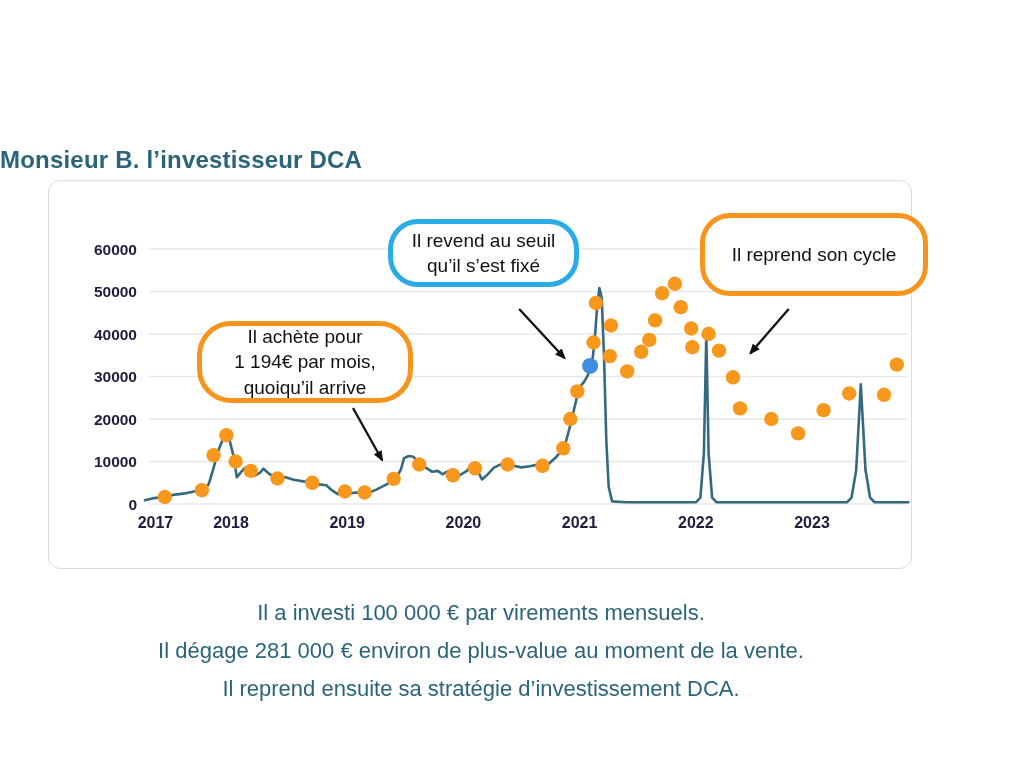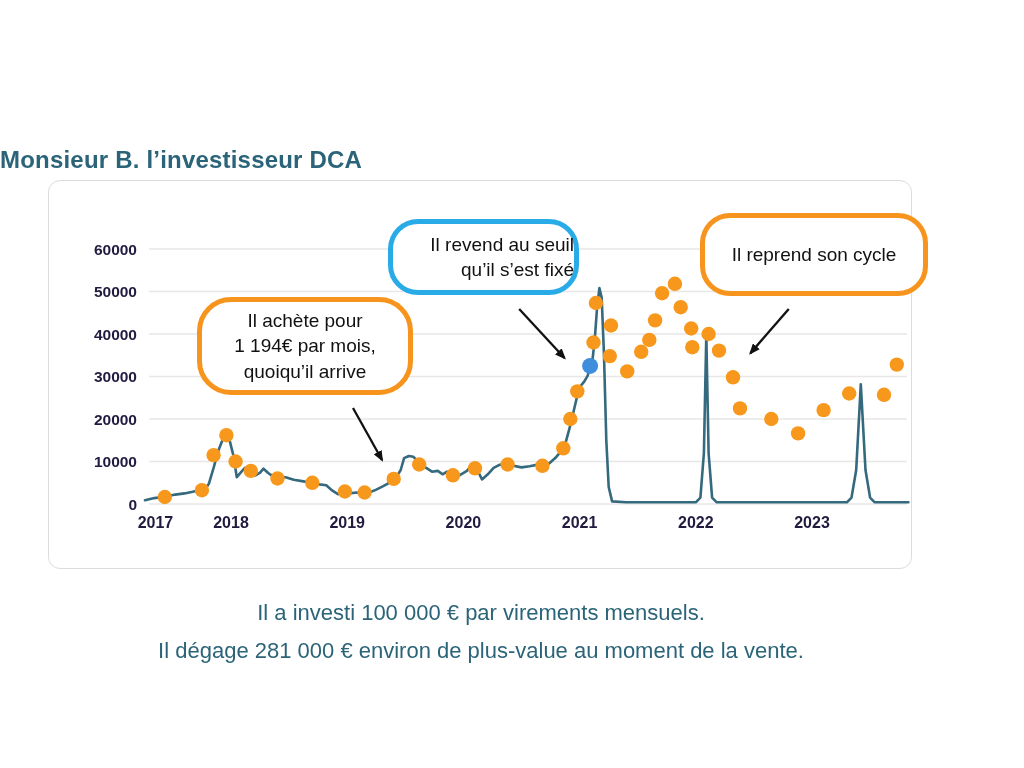--- a/index.html
+++ b/index.html
@@ -6,22 +6,22 @@
   .slide{position:relative;width:1024px;height:768px;background:#ffffff;overflow:hidden;
          font-family:"Liberation Sans", sans-serif;}
   .title{position:absolute;left:0;top:98px;width:962px;text-align:left;
          font-size:24px;font-weight:bold;color:#2b6478;letter-spacing:0.2px;margin-top:48px;}
   .card{position:absolute;left:48px;top:180px;width:864px;height:389px;background:#ffffff;
         border:1.5px solid #dcdcdc;border-radius:12px;box-sizing:border-box;}
   .card svg{position:absolute;left:0;top:0;}
   .bubble{position:absolute;background:#ffffff;box-sizing:border-box;display:flex;
           flex-direction:column;justify-content:center;align-items:center;
           font-size:19px;line-height:1.33;color:#111111;text-align:center;z-index:5;}
-  .bubble-buy{left:148px;top:116px;width:216px;height:98px;border:5px solid #f7941d;border-radius:34px;}
-  .bubble-sell{left:339px;top:38px;width:191px;height:76px;border:5px solid #29abe8;border-radius:30px;align-items:flex-end;}
+  .bubble-buy{left:148px;top:140px;width:216px;height:82px;border:5px solid #f7941d;border-radius:34px;}
+  .bubble-sell{left:339px;top:38px;width:191px;height:68px;border:5px solid #29abe8;border-radius:30px;}
   .bubble-restart{left:651px;top:32px;width:228px;height:83px;border:5px solid #f7941d;border-radius:30px;}
   .footer{position:absolute;left:0;top:586px;width:962px;text-align:center;color:#2b6478;}
   .footer p{margin:16px 0 11px 0;font-size:22px;line-height:1.0;}
 </style>
 </head>
 <body>
 
 <div class="slide">
 
   <div class="title">Monsieur B. l’investisseur DCA</div>
@@ -127,15 +127,16 @@
     </div>
 
     <div class="bubble bubble-restart">
       <span>Il reprend son cycle</span>
     </div>
   </div>
 
   <div class="footer">
     <p>Il a investi 100 000 € par virements mensuels.</p>
     <p>Il dégage 281 000 € environ de plus-value au moment de la vente.</p>
+    <p>Il reprend ensuite sa stratégie d’investissement DCA.</p>
   </div>
 
 </div>
 
 </body></html>

